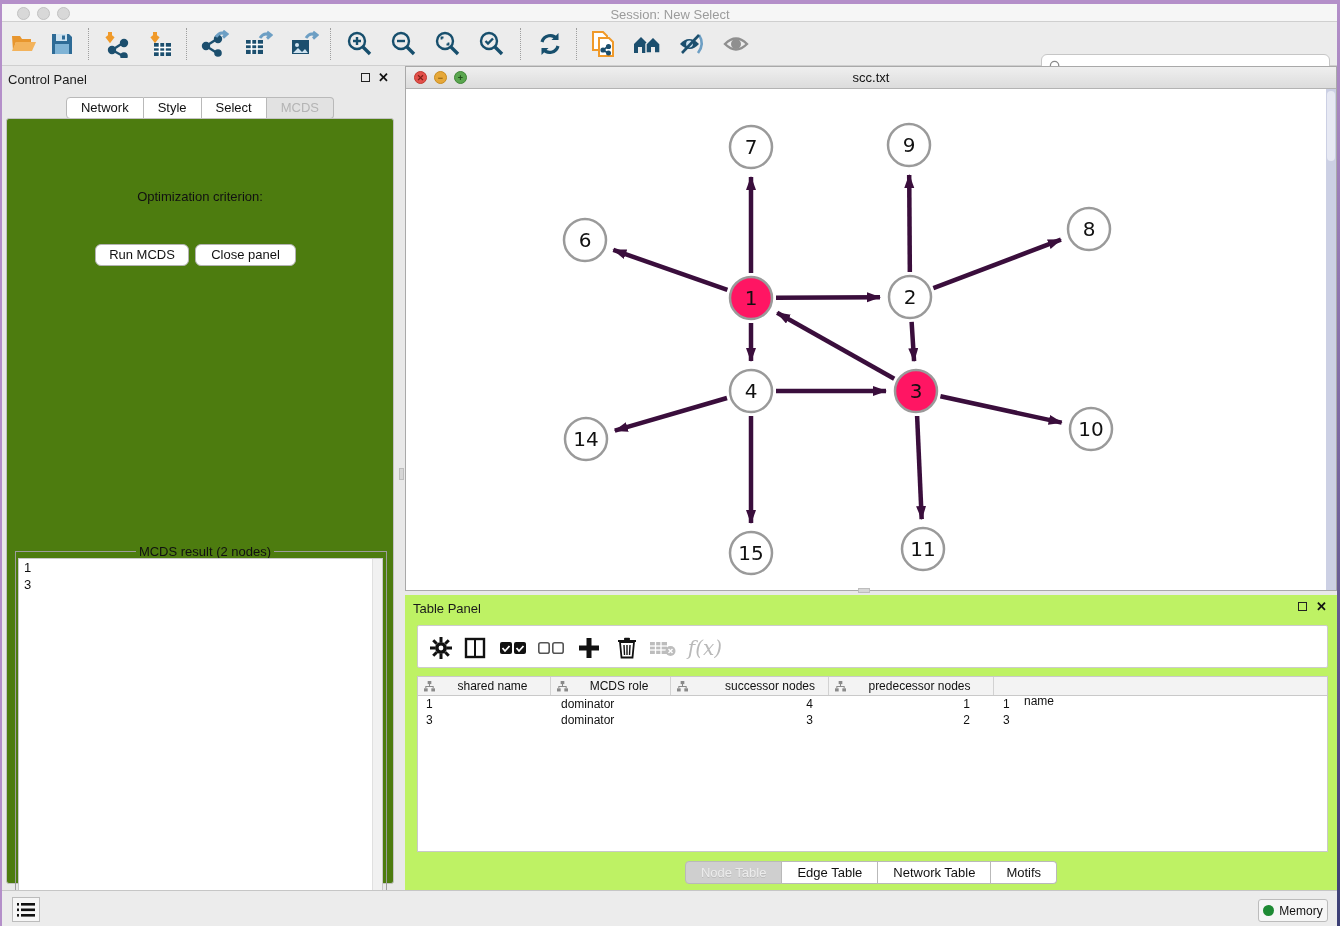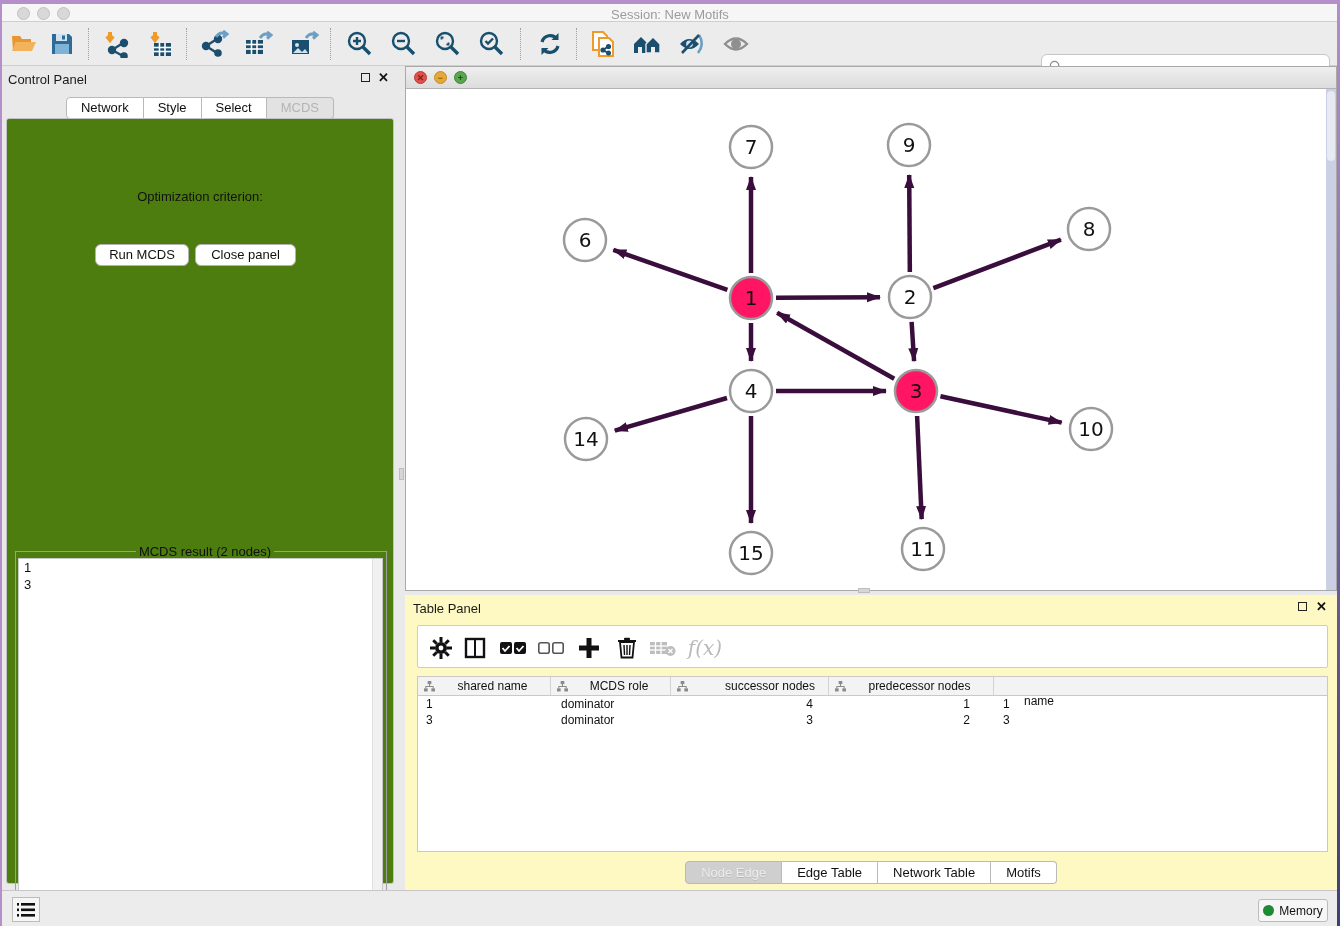--- a/index.html
+++ b/index.html
@@ -54,21 +54,21 @@
   .tl2.red { left:8px; background:#e2504b; border:1px solid #c0392f; color:#7c1f17; }
   .tl2.yellow { left:28px; background:#e6a839; border:1px solid #c98c1f; color:#8a5d0d; }
   .tl2.green { left:48px; background:#5aa64f; border:1px solid #3f8636; color:#1f511a; }
   .net-canvas { position:absolute; left:0; top:22px; width:930px; height:501px; background:#ffffff; }
   .net-vscroll { position:absolute; right:0; top:22px; width:10px; height:501px; background:#ccd0e4; }
   .net-vscroll .thumb { position:absolute; top:2px; left:1px; width:8px; height:70px; background:#e7e9f3; border-radius:4px; }
   .split-handle-h { position:absolute; left:456px; top:499px; width:12px; height:5px; background:#d6d6d6; border:1px solid #bdbdbd; }
   .split-handle-v { position:absolute; left:399px; top:468px; width:5px; height:12px; background:#d6d6d6; border:1px solid #bdbdbd; }
 
   
-  .table-panel { position:absolute; left:405px; top:595px; width:932px; height:295px; background:#fef9c3; }
+  .table-panel { position:absolute; left:405px; top:595px; width:932px; height:295px; background:#bef264; }
   .tp-toolbar { position:absolute; left:12px; top:30px; width:911px; height:43px; background:#ffffff; border:1px solid #cccccc; border-radius:2px; }
   .tp-icon { position:absolute; top:8px; width:30px; height:27px; display:flex; align-items:center; justify-content:center; }
   .fx-label { font-family:"DejaVu Serif", serif; font-style:italic; font-size:20px; color:#b9b9b9; }
   .tp-table { position:absolute; left:12px; top:81px; width:911px; height:176px; background:#ffffff; border:1px solid #c9c9c9; }
   .thead { display:flex; height:19px; border-bottom:1px solid #c9c9c9; background:#f3f3f3; }
   .th { display:flex; align-items:center; border-right:1px solid #d2d2d2; font-size:12px; color:#111; padding-left:6px; }
   .th .lbl { flex:1; text-align:center; }
   .trow { display:flex; height:16px; }
   .td { font-size:12px; color:#111; line-height:16px; white-space:nowrap; overflow:hidden; }
   .bottom-tabs { position:absolute; left:0; top:266px; width:100%; display:flex; justify-content:center; }
@@ -87,21 +87,21 @@
 <body>
 
 <div class="frame-top"></div>
 <div class="frame-left"></div>
 <div class="frame-right"></div>
 
 <div class="titlebar">
   <span class="tl-dot" style="left:17px;"></span>
   <span class="tl-dot" style="left:37px;"></span>
   <span class="tl-dot" style="left:57px;"></span>
-  <div class="win-title">Session: New Motifs</div>
+  <div class="win-title">Session: New Select</div>
 </div>
 
 <div class="toolbar">
   <span class="tb-icon" style="left:8px;">
     <svg width="28" height="24" viewBox="0 0 28 24">
         <path d="M2 4 h8 l2 3 h9 v3 H6 L3 19 Z" fill="#e8962e"></path>
         <path d="M6 10 h20 l-4 9 H2 Z" fill="#f3b35c"></path>
       </svg>
   </span>
   <span class="tb-icon" style="left:46px;">
@@ -282,20 +282,21 @@
       </fieldset>
     </div>
   </div>
 </div>
 
 <div class="net-window">
   <div class="net-titlebar">
     <span class="tl2 red">✕</span>
     <span class="tl2 yellow">−</span>
     <span class="tl2 green">+</span>
+    <div class="net-title">scc.txt</div>
   </div>
   <div class="net-canvas">
     <svg id="graph" width="930" height="501" viewBox="0 0 930 501">
       <defs>
         <marker id="arrow" markerUnits="userSpaceOnUse" markerWidth="16" markerHeight="14" refX="13" refY="5" orient="auto">
           <path d="M0,0 L14,5 L0,10 Z" fill="#3a0e3c"></path>
         </marker>
       </defs>
       <g id="graph-edges">
           <line x1="345" y1="184" x2="345" y2="88" stroke="#3a0e3c" stroke-width="4.5" marker-end="url(#arrow)"></line>
@@ -490,21 +491,21 @@
           <div class="td" style="width: 133px; text-align: left; padding-left: 8px;">3</div>
           <div class="td" style="width: 120px; text-align: left; padding-left: 10px;">dominator</div>
           <div class="td" style="width: 158px; text-align: right; padding-right: 16px;">3</div>
           <div class="td" style="width: 165px; text-align: right; padding-right: 24px;">2</div>
           <div class="td" style="width: 85px; text-align: left; padding-left: 9px;">3</div>
         </div>
       </div>
   </div>
 
   <div class="bottom-tabs">
-    <span class="btab active">Node Edge</span>
+    <span class="btab active">Node Table</span>
     <span class="btab">Edge Table</span>
     <span class="btab">Network Table</span>
     <span class="btab">Motifs</span>
   </div>
 </div>
 
 <div class="statusbar">
   <span class="list-btn">
     <svg width="18" height="14" viewBox="0 0 18 14">
         <g fill="#111">

